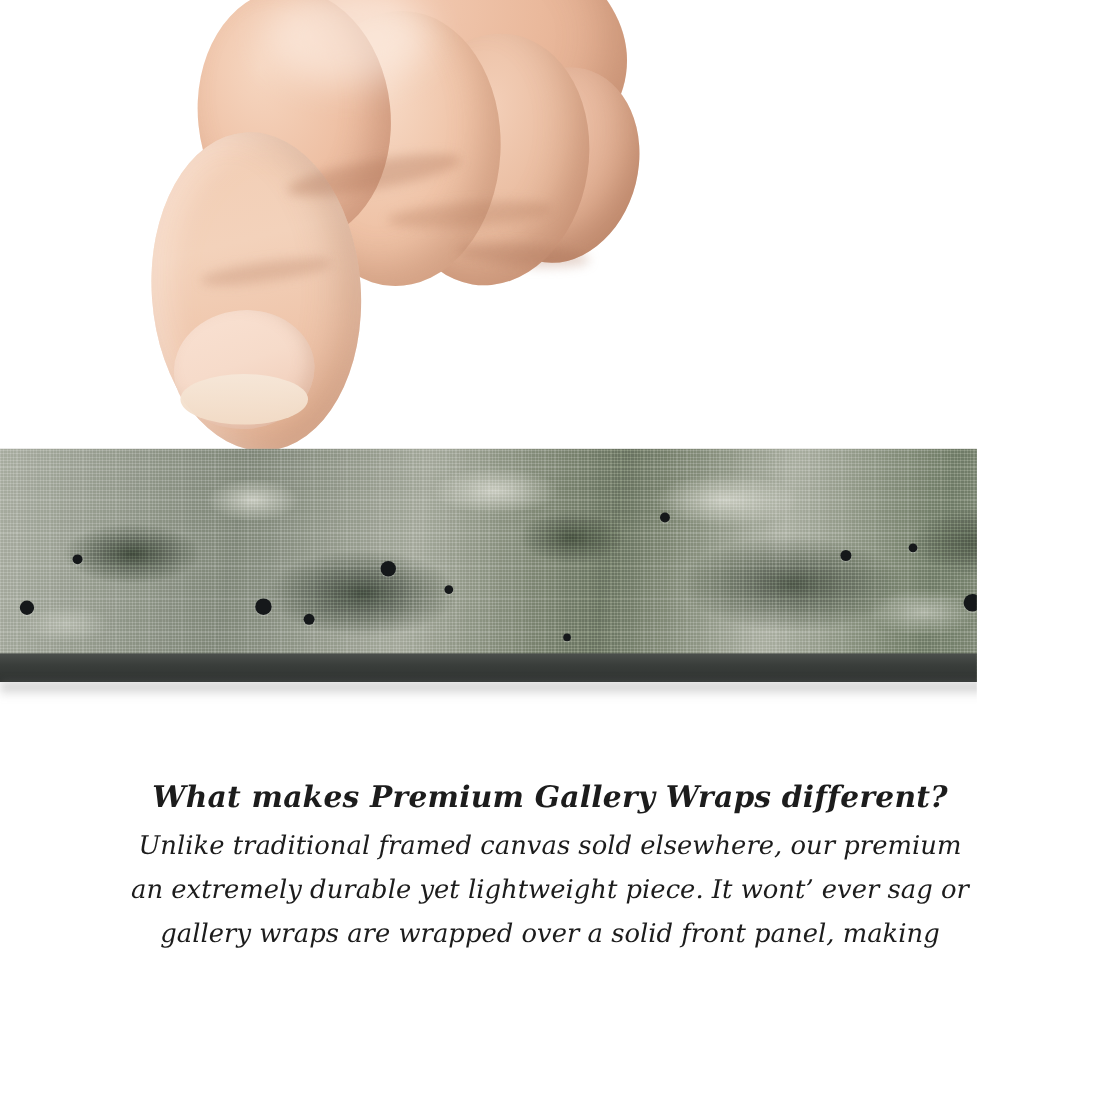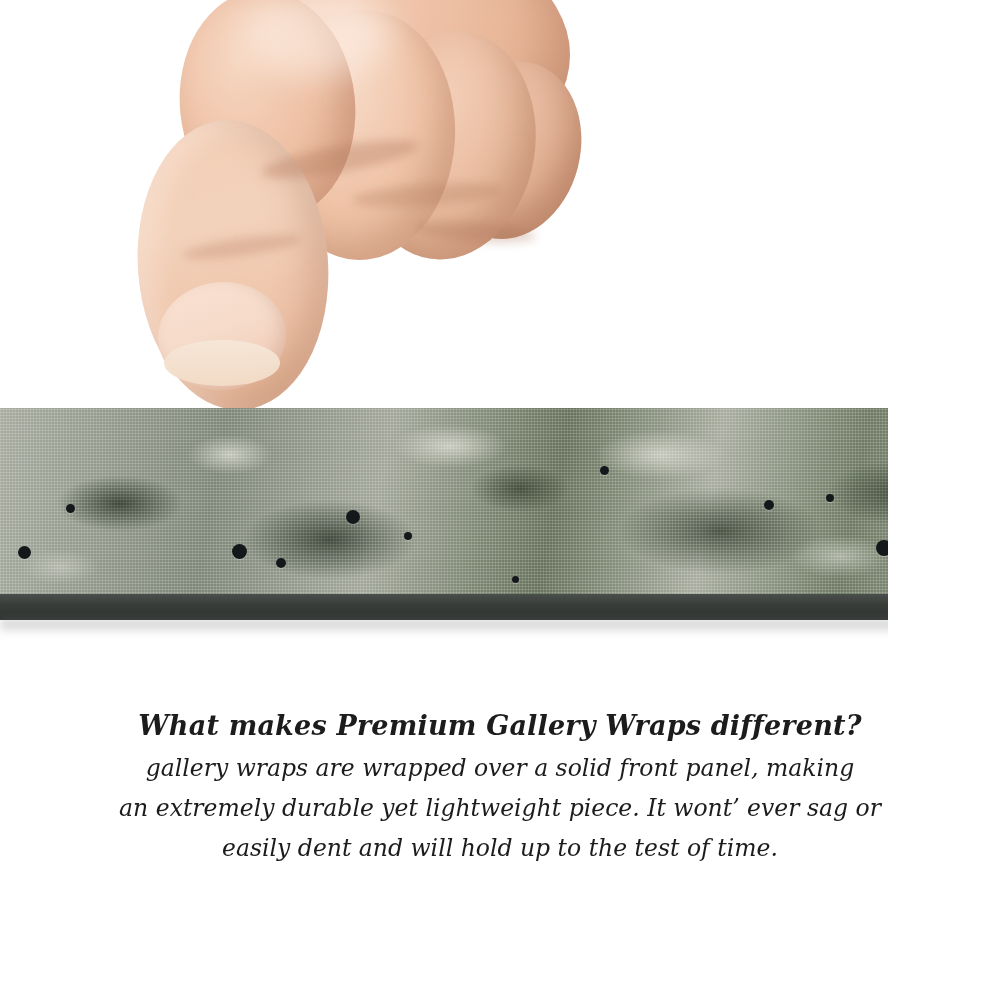--- a/index.html
+++ b/index.html
@@ -300,19 +300,19 @@
     <div class="speck" style="left:954px; top:144px; width:11px; height:11px;"></div>
     <div class="speck" style="left:512px; top:168px; width:7px;  height:7px;"></div>
 
     <div class="wrap-edge"></div>
   </div>
   <div class="wrap-edge-shadow" style="position:absolute; left:0; top:620px;"></div>
 
   <div class="caption">
     <div class="caption-head">What makes Premium Gallery Wraps different?</div>
     <div class="caption-body">
+      <p>Unlike traditional framed canvas sold elsewhere, our premium</p>
+      <p>an extremely durable yet lightweight piece. It wont’ ever sag or</p>
       <p>gallery wraps are wrapped over a solid front panel, making</p>
-      <p>an extremely durable yet lightweight piece. It wont’ ever sag or</p>
-      <p>easily dent and will hold up to the test of time.</p>
     </div>
   </div>
 
 </div>
 
 </body></html>

